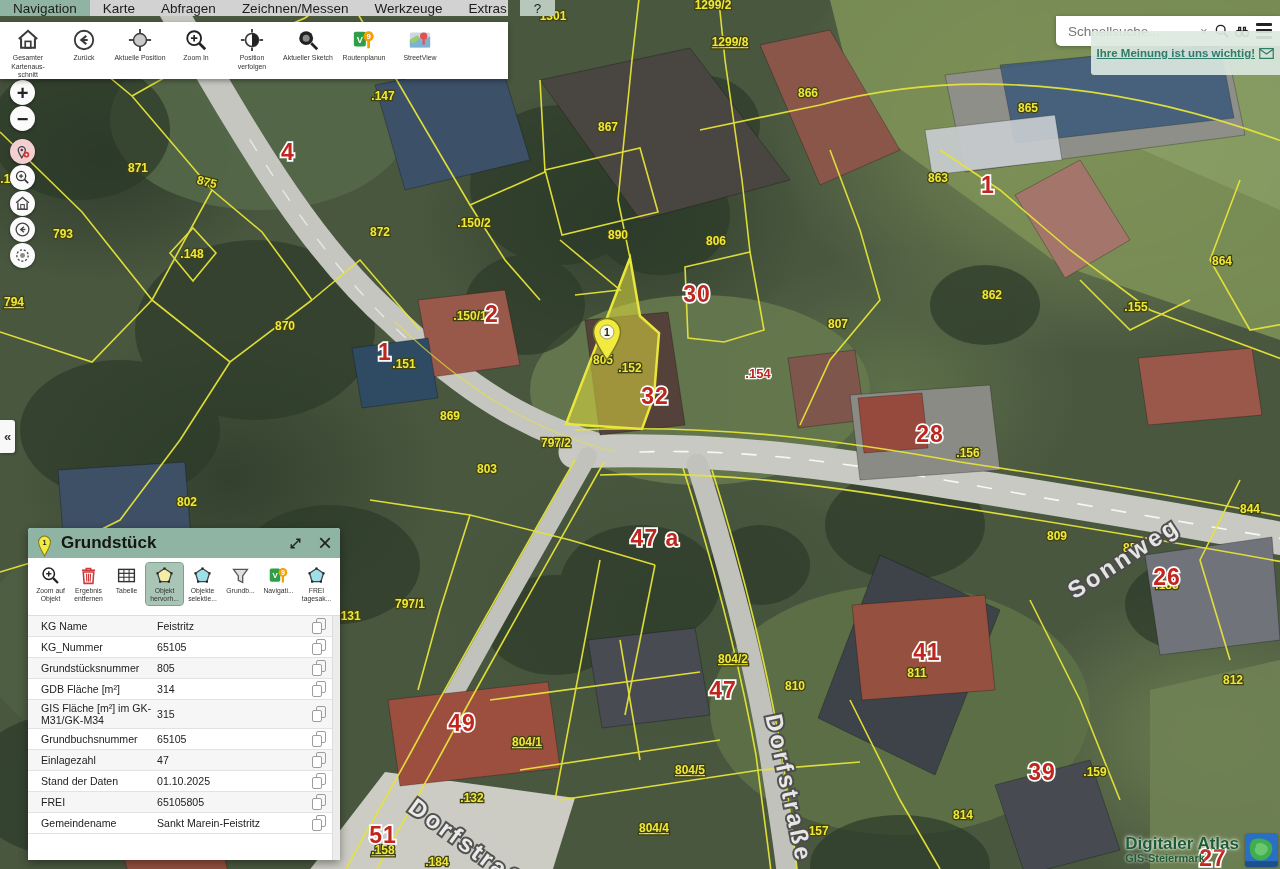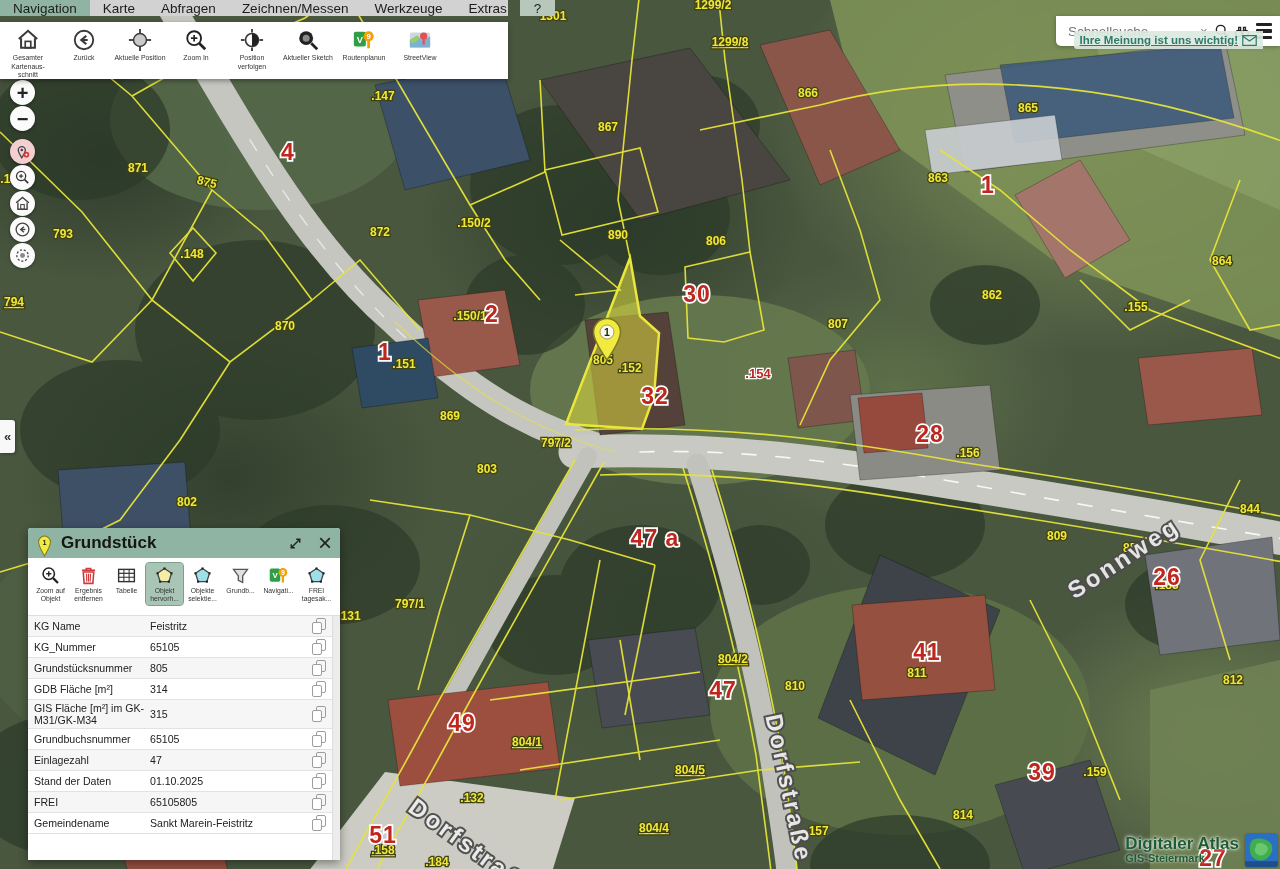--- a/index.html
+++ b/index.html
@@ -42,22 +42,22 @@
   
   #searchbar{position:absolute;left:1056px;top:16px;width:224px;height:30px;background:#fff;
              border-radius:0 0 0 5px;display:flex;align-items:center;z-index:30;
              box-shadow:0 1px 4px rgba(0,0,0,.3);}
   #searchbar input{border:none;outline:none;width:128px;margin-left:10px;font-size:13.5px;
              color:#333;font-family:"Liberation Sans",sans-serif;background:transparent;}
   #search-clear{color:#8a8a8a;font-size:13px;width:16px;text-align:center;cursor:default;}
   .sbicon{width:22px;height:22px;margin-left:4px;}
   #hamburger{width:22px;height:16px;margin:0 8px 0 6px;display:flex;flex-direction:column;justify-content:space-between;}
   #hamburger div{height:3.2px;background:#222;border-radius:1px;}
-  #feedback{position:absolute;right:17px;top:31px;height:18px;background:rgba(219,232,224,.92);
-            display:flex;align-items:center;gap:4px;padding:0 6px;z-index:30;
+  #feedback{position:absolute;right:0;top:31px;height:18px;background:rgba(219,232,224,.92);
+            display:flex;align-items:center;gap:4px;padding:13px 6px;z-index:30;
             border-radius:3px 0 0 3px;}
   #feedback span{font-size:11.5px;font-weight:bold;color:#2e7b68;text-decoration:underline;}
   #feedback svg{width:15px;height:11px;}
 
   
   #mapctrls{position:absolute;left:10px;top:80px;display:flex;flex-direction:column;z-index:25;}
   .mc{width:25px;height:25px;border-radius:50%;background:#fbfbfb;box-shadow:0 1px 3px rgba(0,0,0,.4);
       display:flex;align-items:center;justify-content:center;margin-bottom:1px;}
   .mc svg{width:17px;height:17px;}
   .mc.txt{font-size:20px;font-weight:bold;color:#222;line-height:0;}
@@ -76,21 +76,21 @@
   #panel-header svg.pinico{width:17px;height:24px;margin-top:3px;}
   #panel-expand svg{width:17px;height:17px;display:block;}
   #panel-close{font-size:24px;color:#222;line-height:0;margin-left:6px;}
   #panel-tools{height:52px;display:flex;align-items:flex-start;padding:5px 2px 0 4px;gap:1px;flex:none;}
   .ptool{width:37px;display:flex;flex-direction:column;align-items:center;gap:1px;border-radius:3px;padding:2px 0;}
   .ptool.active{background:#a9c5b6;outline:1px solid #7d9f8f;}
   .ptool svg{width:21px;height:21px;}
   .ptool .tlabel{font-size:6.8px;line-height:1.2;color:#333;text-align:center;width:37px;}
   #panel-table{flex:1;overflow:hidden;border-top:1px solid #ddd;position:relative;}
   .prow{display:grid;grid-template-columns:116px 1fr 24px;align-items:center;
-        border-bottom:1px solid #e2e2e2;padding:2px 4px 2px 6px;min-height:16px;}
+        border-bottom:1px solid #e2e2e2;padding:2px 4px 2px 13px;min-height:16px;}
   .prow:nth-child(odd){background:#f6f6f6;}
   .plabel{font-size:10.6px;color:#222;line-height:1.15;padding-right:4px;}
   .pvalue{font-size:10.6px;color:#222;}
   .copy{position:relative;width:14px;height:16px;}
   .copy::before{content:"";position:absolute;right:0;top:0;width:8px;height:10px;
         border:1.4px solid #9d9d9d;border-radius:2px;}
   .copy::after{content:"";position:absolute;left:0;bottom:0;width:8px;height:10px;
         border:1.4px solid #9d9d9d;border-radius:2px;background:#fff;}
   #panel-scroll{position:absolute;right:0;top:0;bottom:0;width:7px;background:#ececec;border-left:1px solid #ddd;}
 

